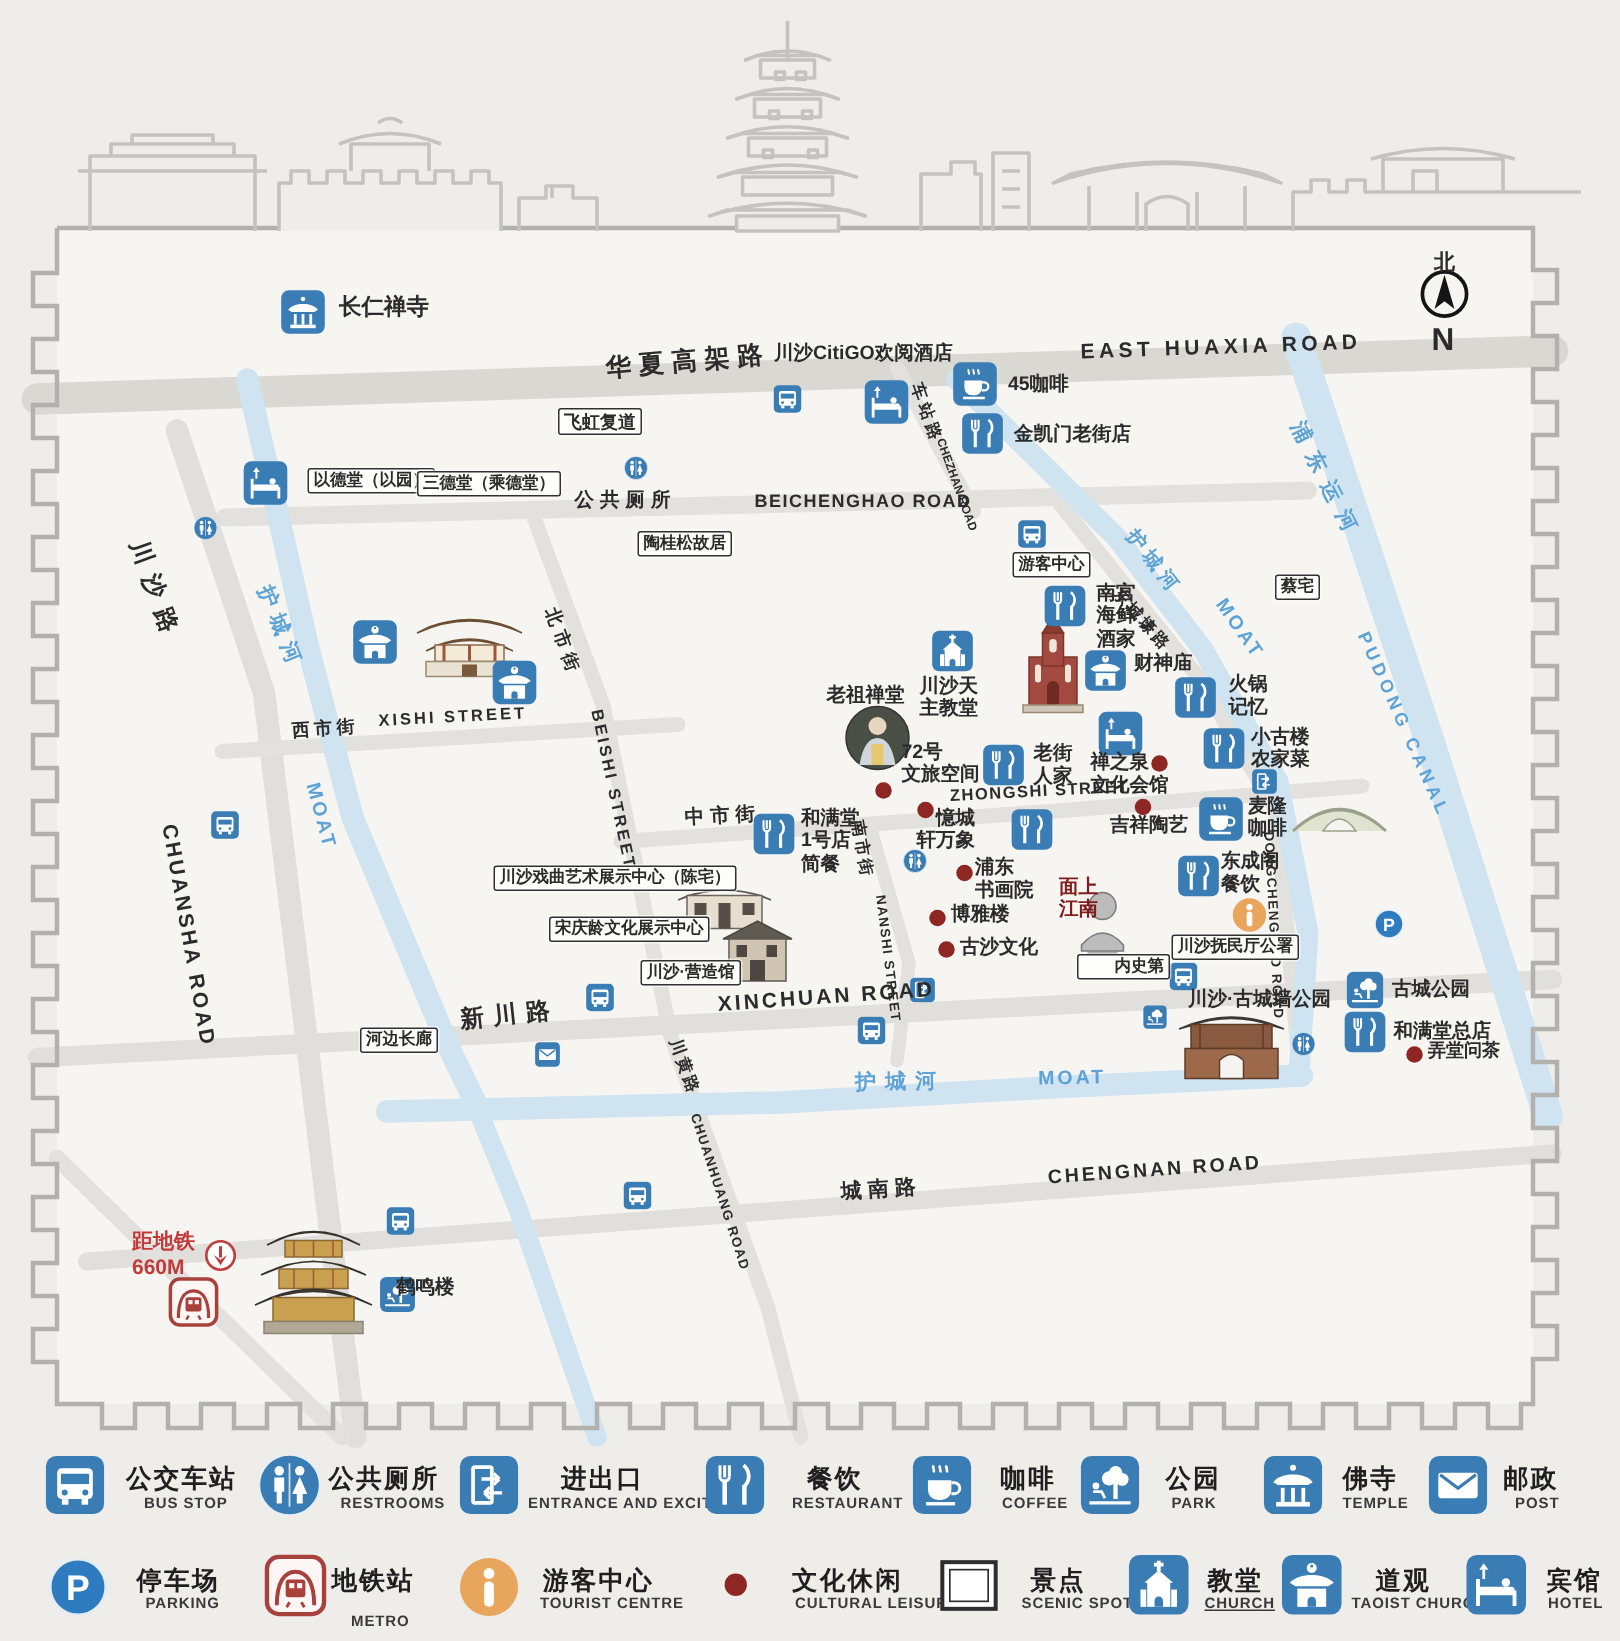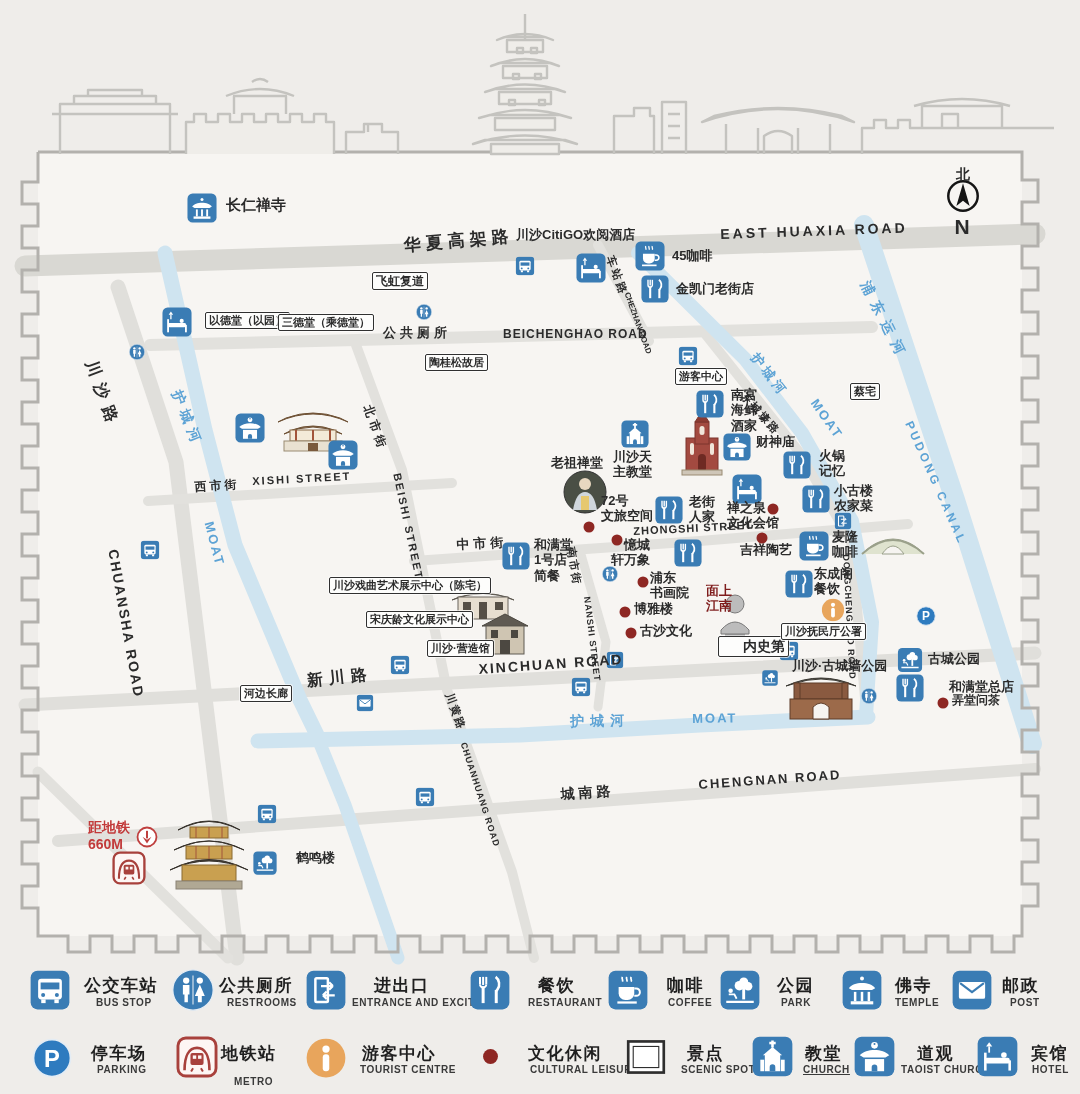--- a/index.html
+++ b/index.html
@@ -691,28 +691,28 @@
 轩万象</div>
       <div class="mlabel" style="left: 650px; top: 570px; font-size: 13px; color: rgb(43, 43, 43);">浦东
 书画院</div>
       <div class="mlabel" style="left: 634px; top: 601px; font-size: 13px; color: rgb(43, 43, 43);">博雅楼</div>
       <div class="mlabel" style="left: 640px; top: 623px; font-size: 13px; color: rgb(43, 43, 43);">古沙文化</div>
       <div class="mlabel" style="left: 814px; top: 566px; font-size: 13px; color: rgb(43, 43, 43);">东成阁
 餐饮</div>
       <div class="mlabel boxed" style="left: 329px; top: 577px; font-size: 11px; color: rgb(43, 43, 43);">川沙戏曲艺术展示中心（陈宅）</div>
       <div class="mlabel boxed" style="left: 366px; top: 611px; font-size: 11px; color: rgb(43, 43, 43);">宋庆龄文化展示中心</div>
       <div class="mlabel boxed" style="left: 427px; top: 640px; font-size: 11px; color: rgb(43, 43, 43);">川沙·营造馆</div>
-      <div class="mlabel boxed" style="left: 718px; top: 636px; font-size: 14px; color: rgb(43, 43, 43); padding-left: 24px;">内史第</div>
+      <div class="mlabel boxed" style="left: 718px; top: 636px; font-size: 11px; color: rgb(43, 43, 43); padding-left: 24px;">内史第</div>
       <div class="mlabel boxed" style="left: 781px; top: 623px; font-size: 11px; color: rgb(43, 43, 43);">川沙抚民厅公署</div>
       <div class="mlabel" style="left: 792px; top: 658px; font-size: 13px; color: rgb(43, 43, 43);">川沙·古城墙公园</div>
       <div class="mlabel" style="left: 928px; top: 651px; font-size: 13px; color: rgb(43, 43, 43);">古城公园</div>
-      <div class="mlabel" style="left: 929px; top: 679px; font-size: 13px; color: rgb(43, 43, 43); margin-left: 20px;">和满堂总店</div>
+      <div class="mlabel" style="left: 929px; top: 679px; font-size: 13px; color: rgb(43, 43, 43);">和满堂总店</div>
       <div class="mlabel" style="left: 952px; top: 693px; font-size: 12px; color: rgb(43, 43, 43);">弄堂问茶</div>
       <div class="mlabel boxed" style="left: 240px; top: 685px; font-size: 11px; color: rgb(43, 43, 43);">河边长廊</div>
-      <div class="mlabel" style="left: 296px; top: 850px; font-size: 13px; color: rgb(43, 43, 43);">鹤鸣楼</div>
+      <div class="mlabel" style="left: 264px; top: 850px; font-size: 13px; color: rgb(43, 43, 43);">鹤鸣楼</div>
       <div class="mlabel" style="left: 88px; top: 819px; font-size: 14px; color: rgb(194, 58, 58);">距地铁
 660M</div>
       <div class="mlabel" style="left: 963px; top: 166px; font-size: 14px; color: rgb(43, 43, 43); transform: translateX(-50%);">北</div>
       <div class="mlabel" style="left: 962px; top: 215px; font-size: 21px; color: rgb(43, 43, 43); transform: translateX(-50%);">N</div>
     </div>
   <div id="dots">
       <div class="dotel" style="left: 589px; top: 527px; width: 11px; height: 11px; background: rgb(142, 39, 35);"></div>
       <div class="dotel" style="left: 617px; top: 540px; width: 11px; height: 11px; background: rgb(142, 39, 35);"></div>
       <div class="dotel" style="left: 643px; top: 582px; width: 11px; height: 11px; background: rgb(142, 39, 35);"></div>
       <div class="dotel" style="left: 625px; top: 612px; width: 11px; height: 11px; background: rgb(142, 39, 35);"></div>

